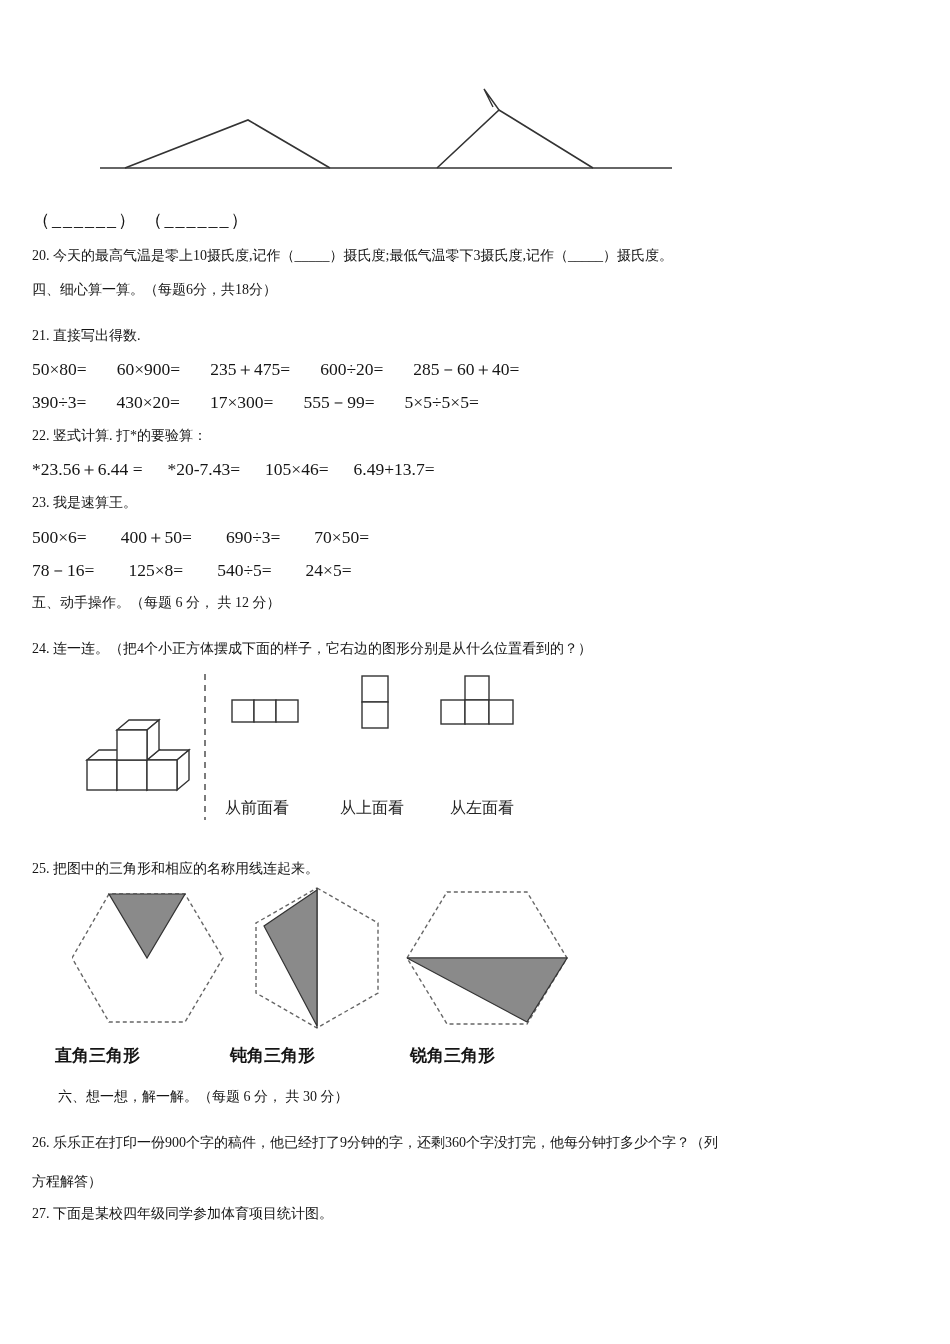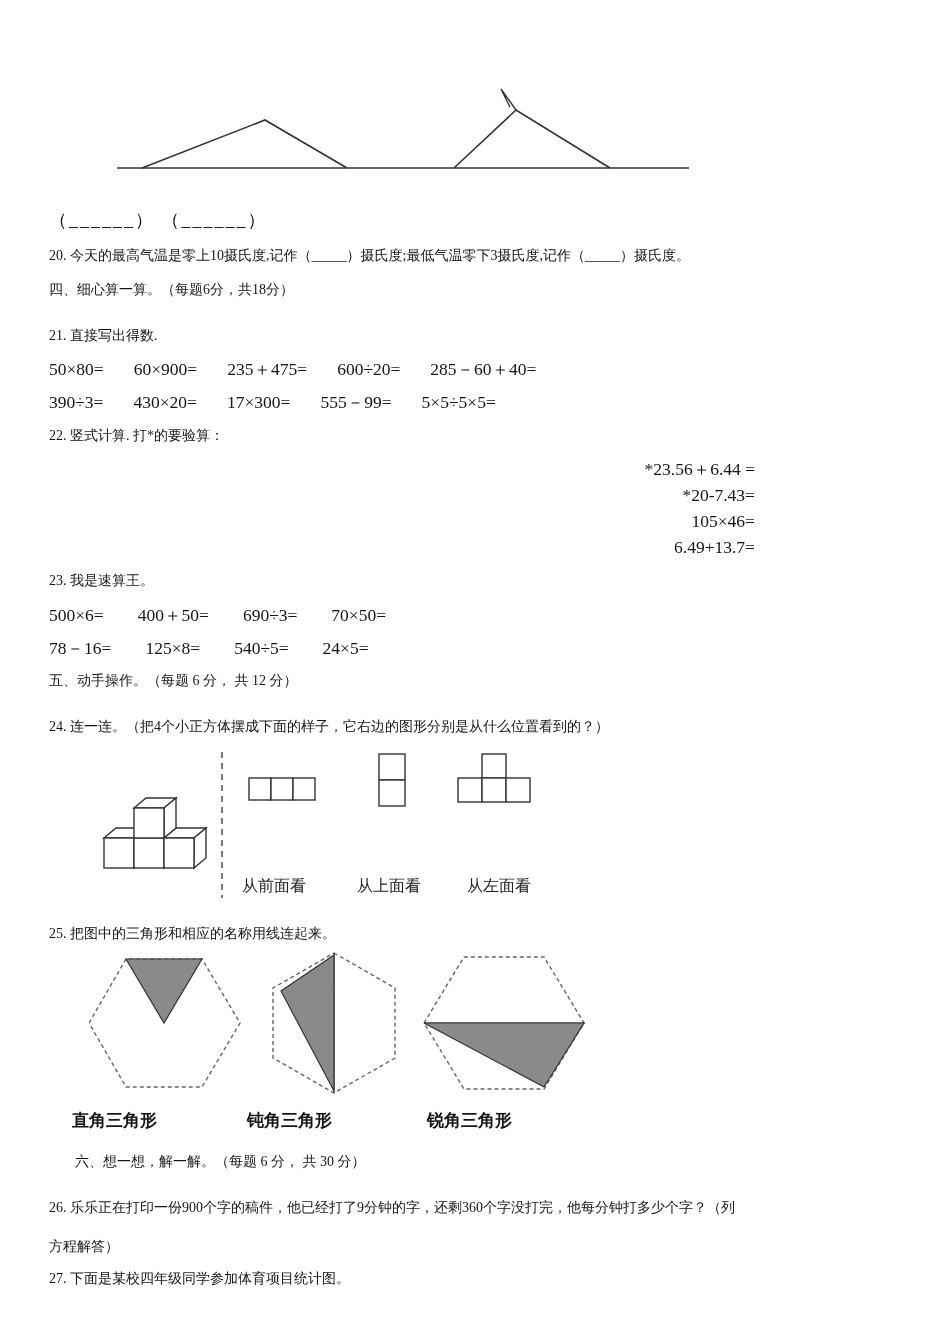--- a/index.html
+++ b/index.html
@@ -3,33 +3,33 @@
 <meta charset="utf-8">
 <style>
   * { box-sizing: border-box; }
   html,body { margin:0; padding:0; }
   body {
     width:950px; height:1344px;
     background:#ffffff;
     font-family:"Liberation Serif","DejaVu Serif",serif;
     color:#151515;
   }
-  .page { width:804px; height:1344px; overflow:hidden; padding:0 49px; position:relative; }
+  .page { width:804px; height:1344px; overflow:hidden; padding:0 32px; position:relative; }
   .line { font-size:14px; line-height:26px; margin:0; white-space:nowrap; }
   .blanks { font-size:18px; letter-spacing:2px; }
   .expr-row { display:flex; font-size:17.5px; line-height:26px; }
-  .expr { white-space:nowrap;text-align:right; }
+  .expr { white-space:nowrap; }
   .g30 { column-gap:30px; }
   .g36 { column-gap:34px; }
-  .g55 { column-gap:25px;flex-direction:column; }
+  .g55 { column-gap:25px; }
   .mt4 { margin-top:20px; }  .mt6 { margin-top:6px; }
   .mt7 { margin-top:7px; }  .mt8 { margin-top:8px; }
   .mt10 { margin-top:10px; } .mt13 { margin-top:13px; }
   .mt14 { margin-top:14px;margin-left:26px; }
-  .mt25 { margin-top:18px; } .mt32 { margin-top:32px; }
+  .mt25 { margin-top:31px; } .mt32 { margin-top:32px; }
   .fig-top { display:block; margin:80px 0 0 8px; }
   .fig-cubes { display:block; margin:8px 0 0 15px; }
   .fig-hex { display:block; margin:4px 0 0 40px; }
   .hex-labels { position:relative; height:26px; margin-top:8px; }
   .hex-labels span {
     position:absolute; top:0; font-size:17px; font-weight:bold; white-space:nowrap;
   }
   .hl-0 { left:23px; } .hl-1 { left:198px; } .hl-2 { left:378px; }
   svg text { font-family:"Liberation Serif","DejaVu Serif",serif; fill:#222; }
 </style>

